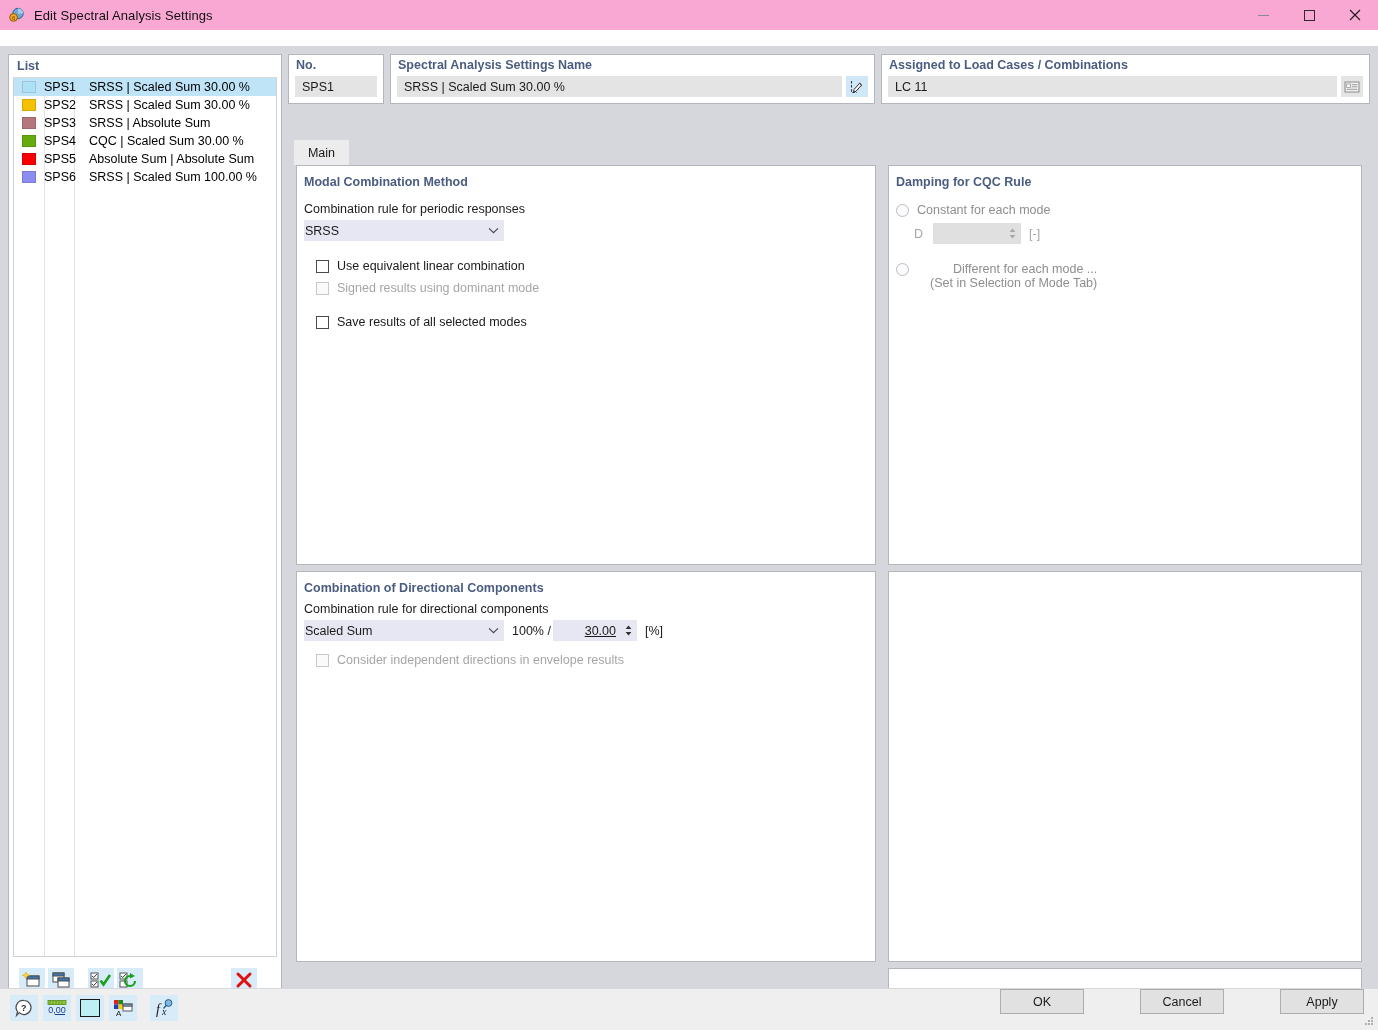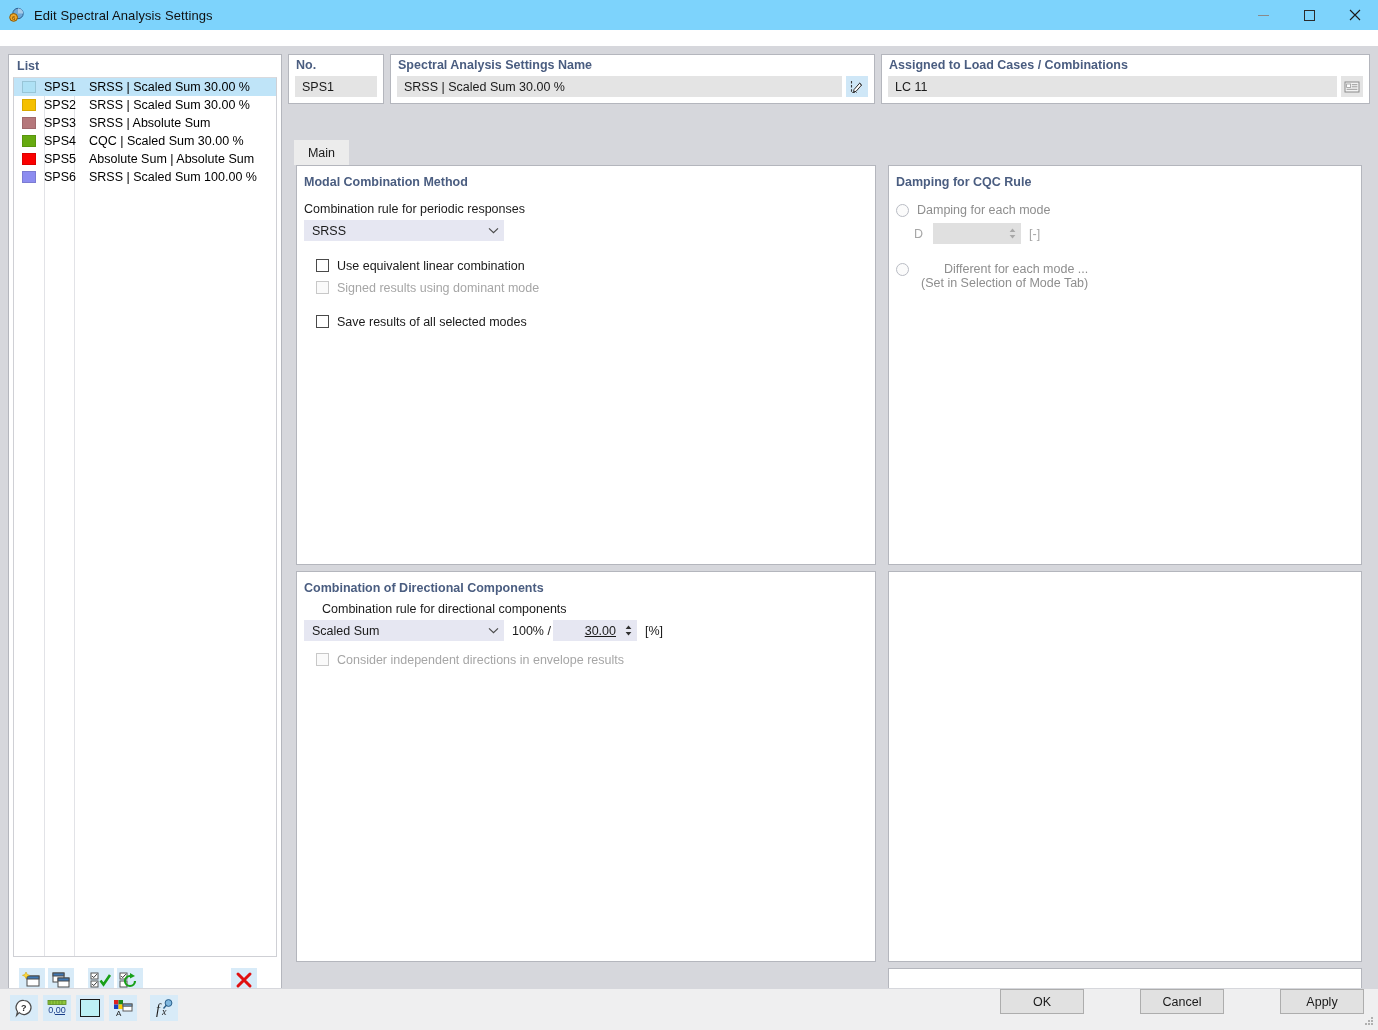--- a/index.html
+++ b/index.html
@@ -10,21 +10,21 @@
     background: #ffffff;
     font-family: "Liberation Sans", sans-serif;
     font-size: 12.5px;
     color: #000000;
     -webkit-font-smoothing: antialiased;
   }
 
   
   .titlebar {
     position: absolute; left: 0; top: 0; width: 1378px; height: 30px;
-    background: #7dd3fc;
+    background: #f9a8d4;
     display: flex; align-items: center;
   }
   .titlebar-icon {
     margin-left: 8px; margin-right: 8px;
     width: 18px; height: 18px; position: relative; flex: 0 0 auto;
   }
   .titlebar-title {
     font-size: 13px; color: #111; letter-spacing: .1px;
   }
   .win-controls { margin-left: auto; display: flex; height: 30px; }
@@ -145,41 +145,41 @@
   .lbl { position: absolute; font-size: 12.5px; color: #1a1a1a; }
   .lbl.dim { color: #a6a6a6; }
 
   
   .combo {
     position: absolute; height: 21px;
     background: #e6e7f2; border: 1px solid #e6e7f2;
     display: flex; align-items: center;
     font-size: 12.5px; color: #1a1a1a;
   }
-  .combo .cval { padding-left: 7px; flex: 1 1 auto; }
+  .combo .cval { padding-left: 0; flex: 1 1 auto; }
   .combo .carrow {
     width: 20px; flex: 0 0 auto; display: flex; align-items: center; justify-content: center;
   }
   
   .spin {
     position: absolute; height: 21px;
     background: #e6e7f2; border: 1px solid #e6e7f2;
     display: flex; align-items: center;
     font-size: 12.5px; color: #1a1a1a;
   }
   .spin .sval { flex: 1 1 auto; text-align: right; padding-right: 5px; text-decoration: underline; }
   .spin .sarrows {
     width: 15px; flex: 0 0 auto;
     display: flex; flex-direction: column; align-items: center; justify-content: center;
     height: 19px;
   }
   .spin.dis { background: #e0e0e0; border-color: #e0e0e0; }
 
   
-  .cbx { position: absolute; display: flex; align-items: flex-start; padding-left: 12px; }
+  .cbx { position: absolute; display: flex; align-items: flex-end; padding-left: 12px; }
   .cbx .box {
     width: 13px; height: 13px; background: #ffffff; border: 1.3px solid #4a4a4a;
     flex: 0 0 auto;
   }
   .cbx.dis .box { border-color: #c8c8c8; background: #fafafa; }
   .cbx .ctext { margin-left: 8px; font-size: 12.5px; color: #1a1a1a; white-space: nowrap; }
   .cbx.dis .ctext { color: #a6a6a6; }
 
   
   .rad { position: absolute; display: flex; align-items: flex-start; }
@@ -376,46 +376,46 @@
       <span class="box"></span>
       <span class="ctext">Save results of all selected modes</span>
     </div>
   </div>
 
   <div class="frame f-damping">
     <div class="grp-title">Damping for CQC Rule</div>
 
     <div class="rad" style="left:7px; top:37px;">
       <span class="circle"></span>
-      <span class="rtext">Damping for each mode</span>
+      <span class="rtext">Constant for each mode</span>
     </div>
     <div class="lbl dim" style="left:25px; top:61px;">D</div>
     <div class="spin dis" style="left:44px; top:57px; width:88px;">
       <span class="sval"></span>
       <span class="sarrows">
         <svg width="9" height="15" viewBox="0 0 9 15">
           <path d="M4.5 2.5 L7.4 6 L1.6 6 Z" fill="#a8a8a8"></path>
           <path d="M4.5 12.5 L7.4 9 L1.6 9 Z" fill="#a8a8a8"></path>
         </svg>
       </span>
     </div>
     <div class="lbl dim" style="left:140px; top:61px;">[-]</div>
 
     <div class="rad" style="left:7px; top:96px;text-align:right;">
       <span class="circle"></span>
       <span style="margin-left:8px;">
         <span class="rtext" style="margin-left:0; display:block;">Different for each mode ...</span>
-        <span class="rtext" style="margin-left:4px; display:block;">(Set in Selection of Mode Tab)</span>
+        <span class="rtext" style="margin-left:13px; display:block;">(Set in Selection of Mode Tab)</span>
       </span>
     </div>
   </div>
 
   <div class="frame f-direction">
     <div class="grp-title">Combination of Directional Components</div>
-    <div class="lbl" style="left:7px; top:30px;margin-left:18px;">Combination rule for directional components</div>
+    <div class="lbl" style="left:7px; top:30px;">Combination rule for directional components</div>
     <div class="combo" style="left:7px; top:48px; width:200px;">
       <span class="cval">Scaled Sum</span>
       <span class="carrow">
         <svg width="11" height="7" viewBox="0 0 11 7">
             <path d="M1 1.4 L5.5 5.6 L10 1.4" stroke="#4a4a4a" stroke-width="1.2" fill="none"></path>
           </svg>
       </span>
     </div>
     <div class="lbl" style="left:215px; top:52px;">100% /</div>
     <div class="spin" style="left:256px; top:48px; width:84px;">

